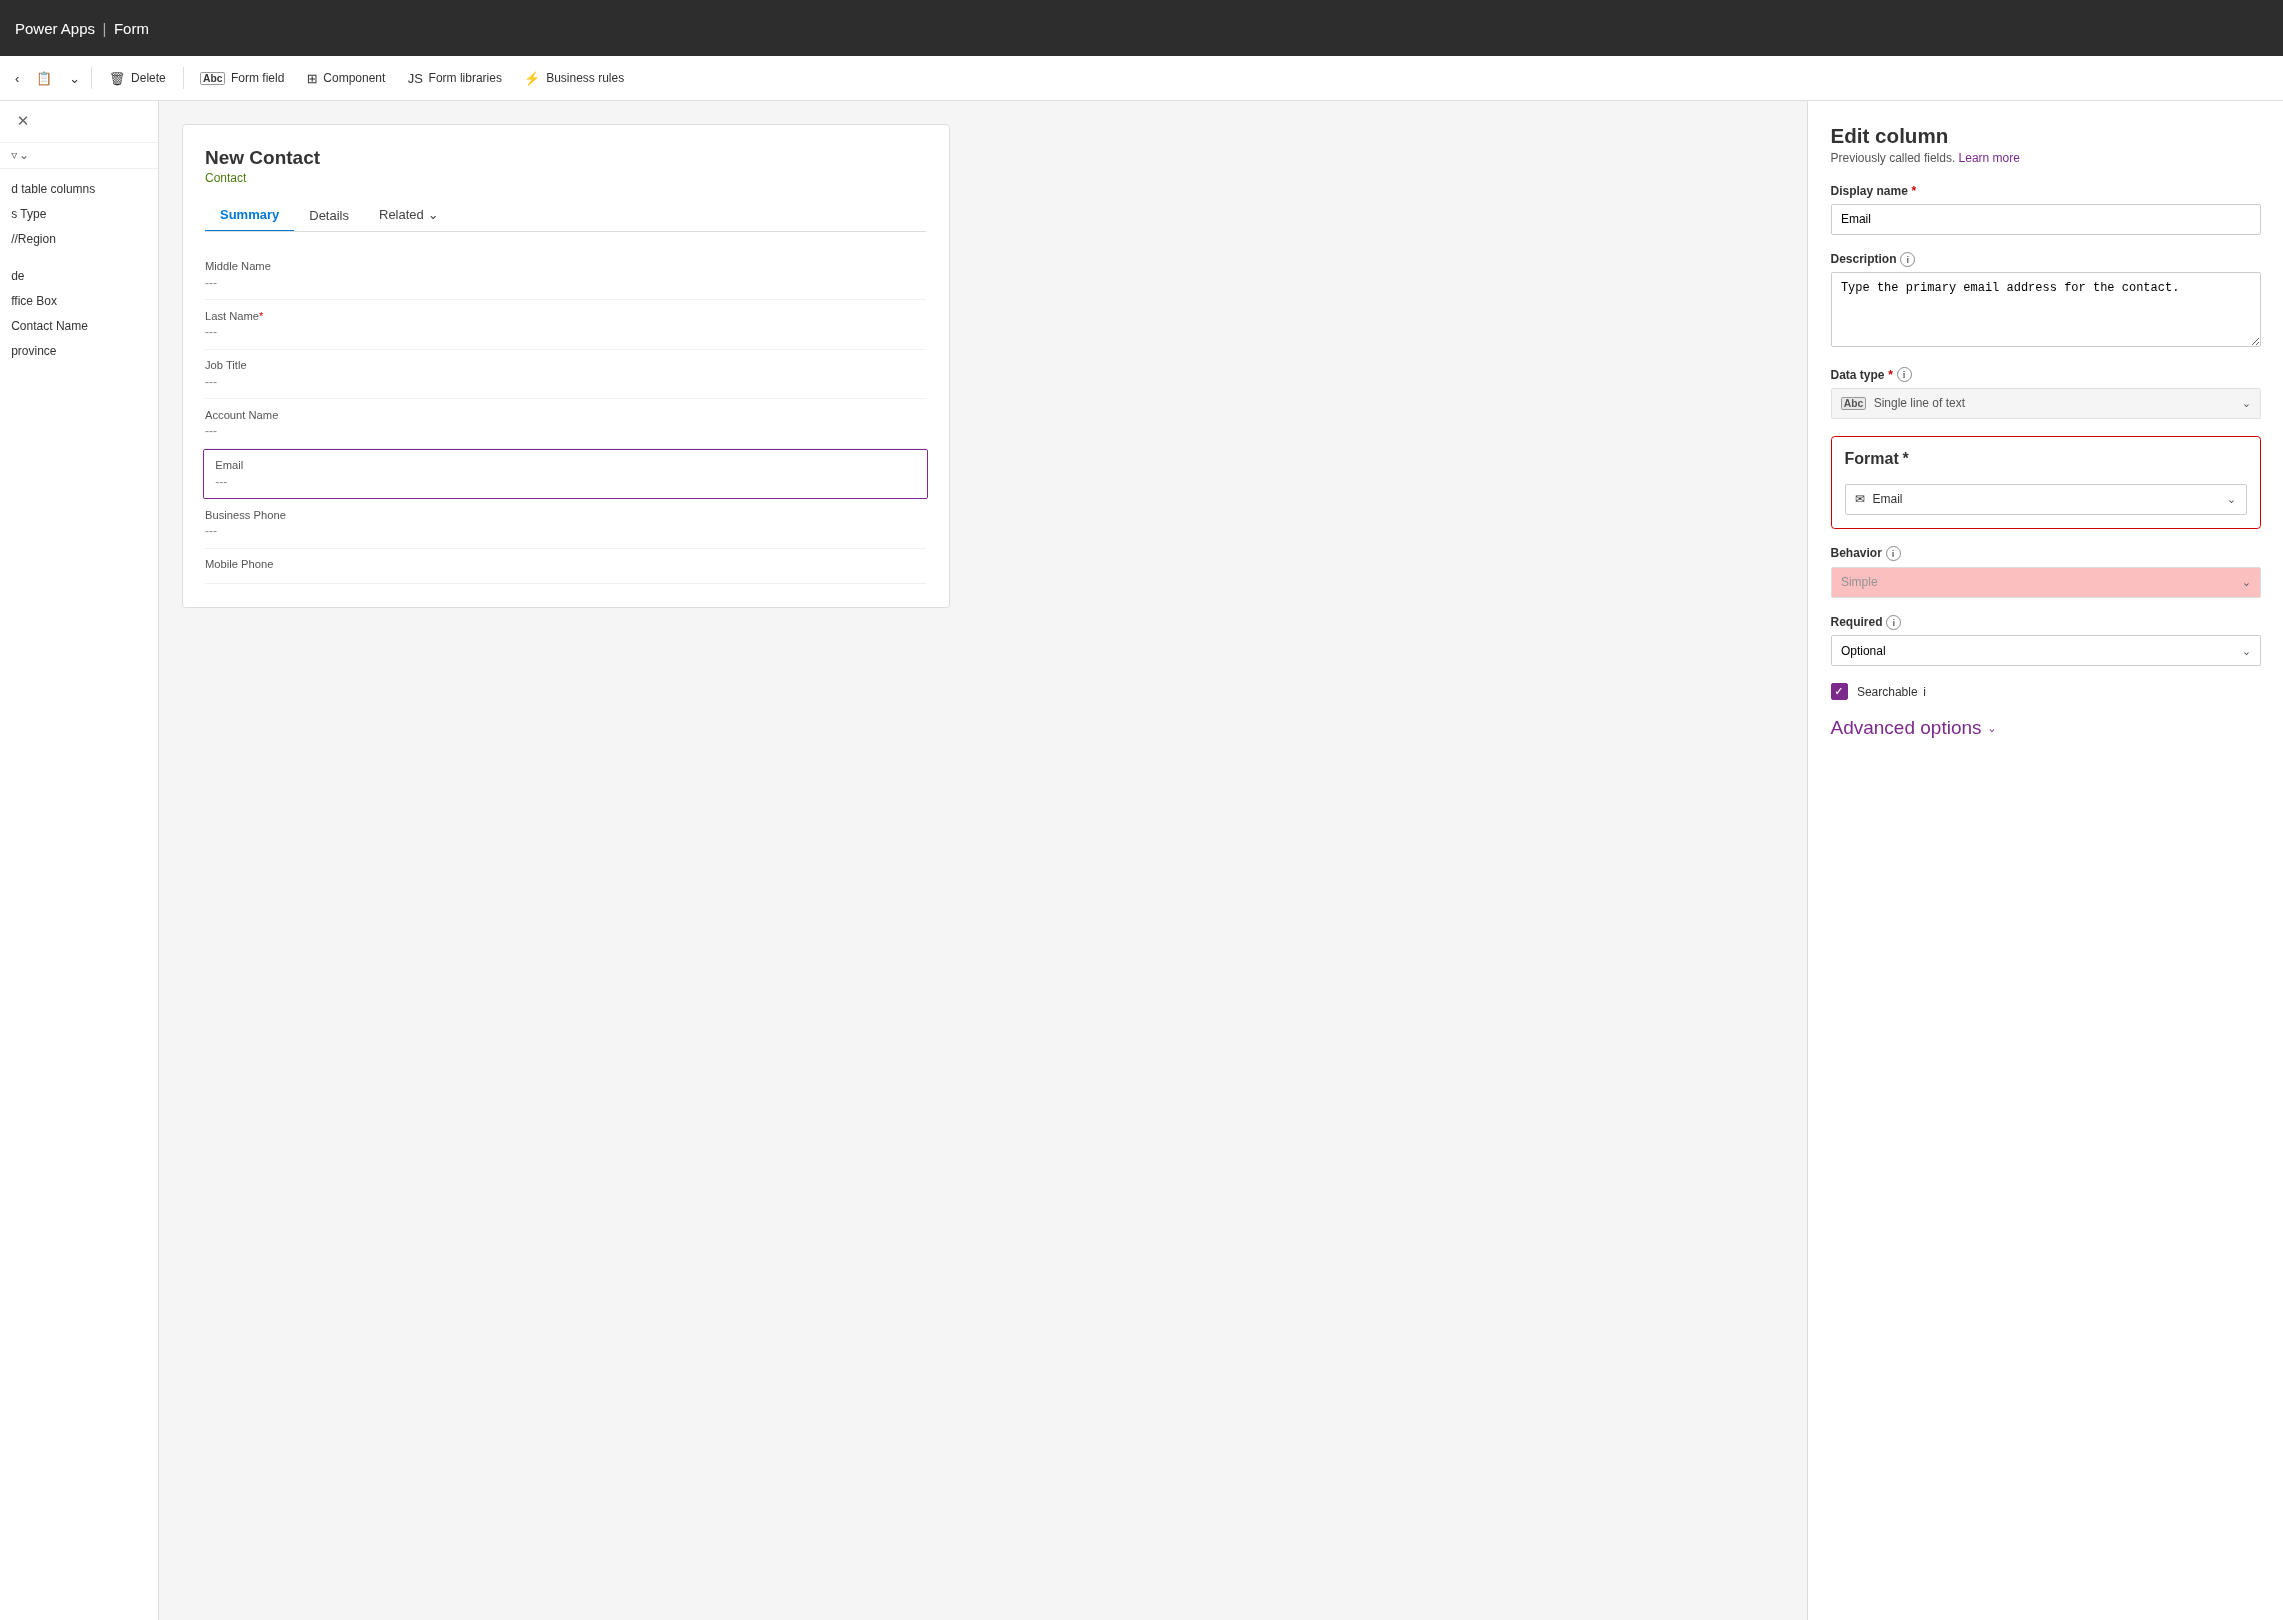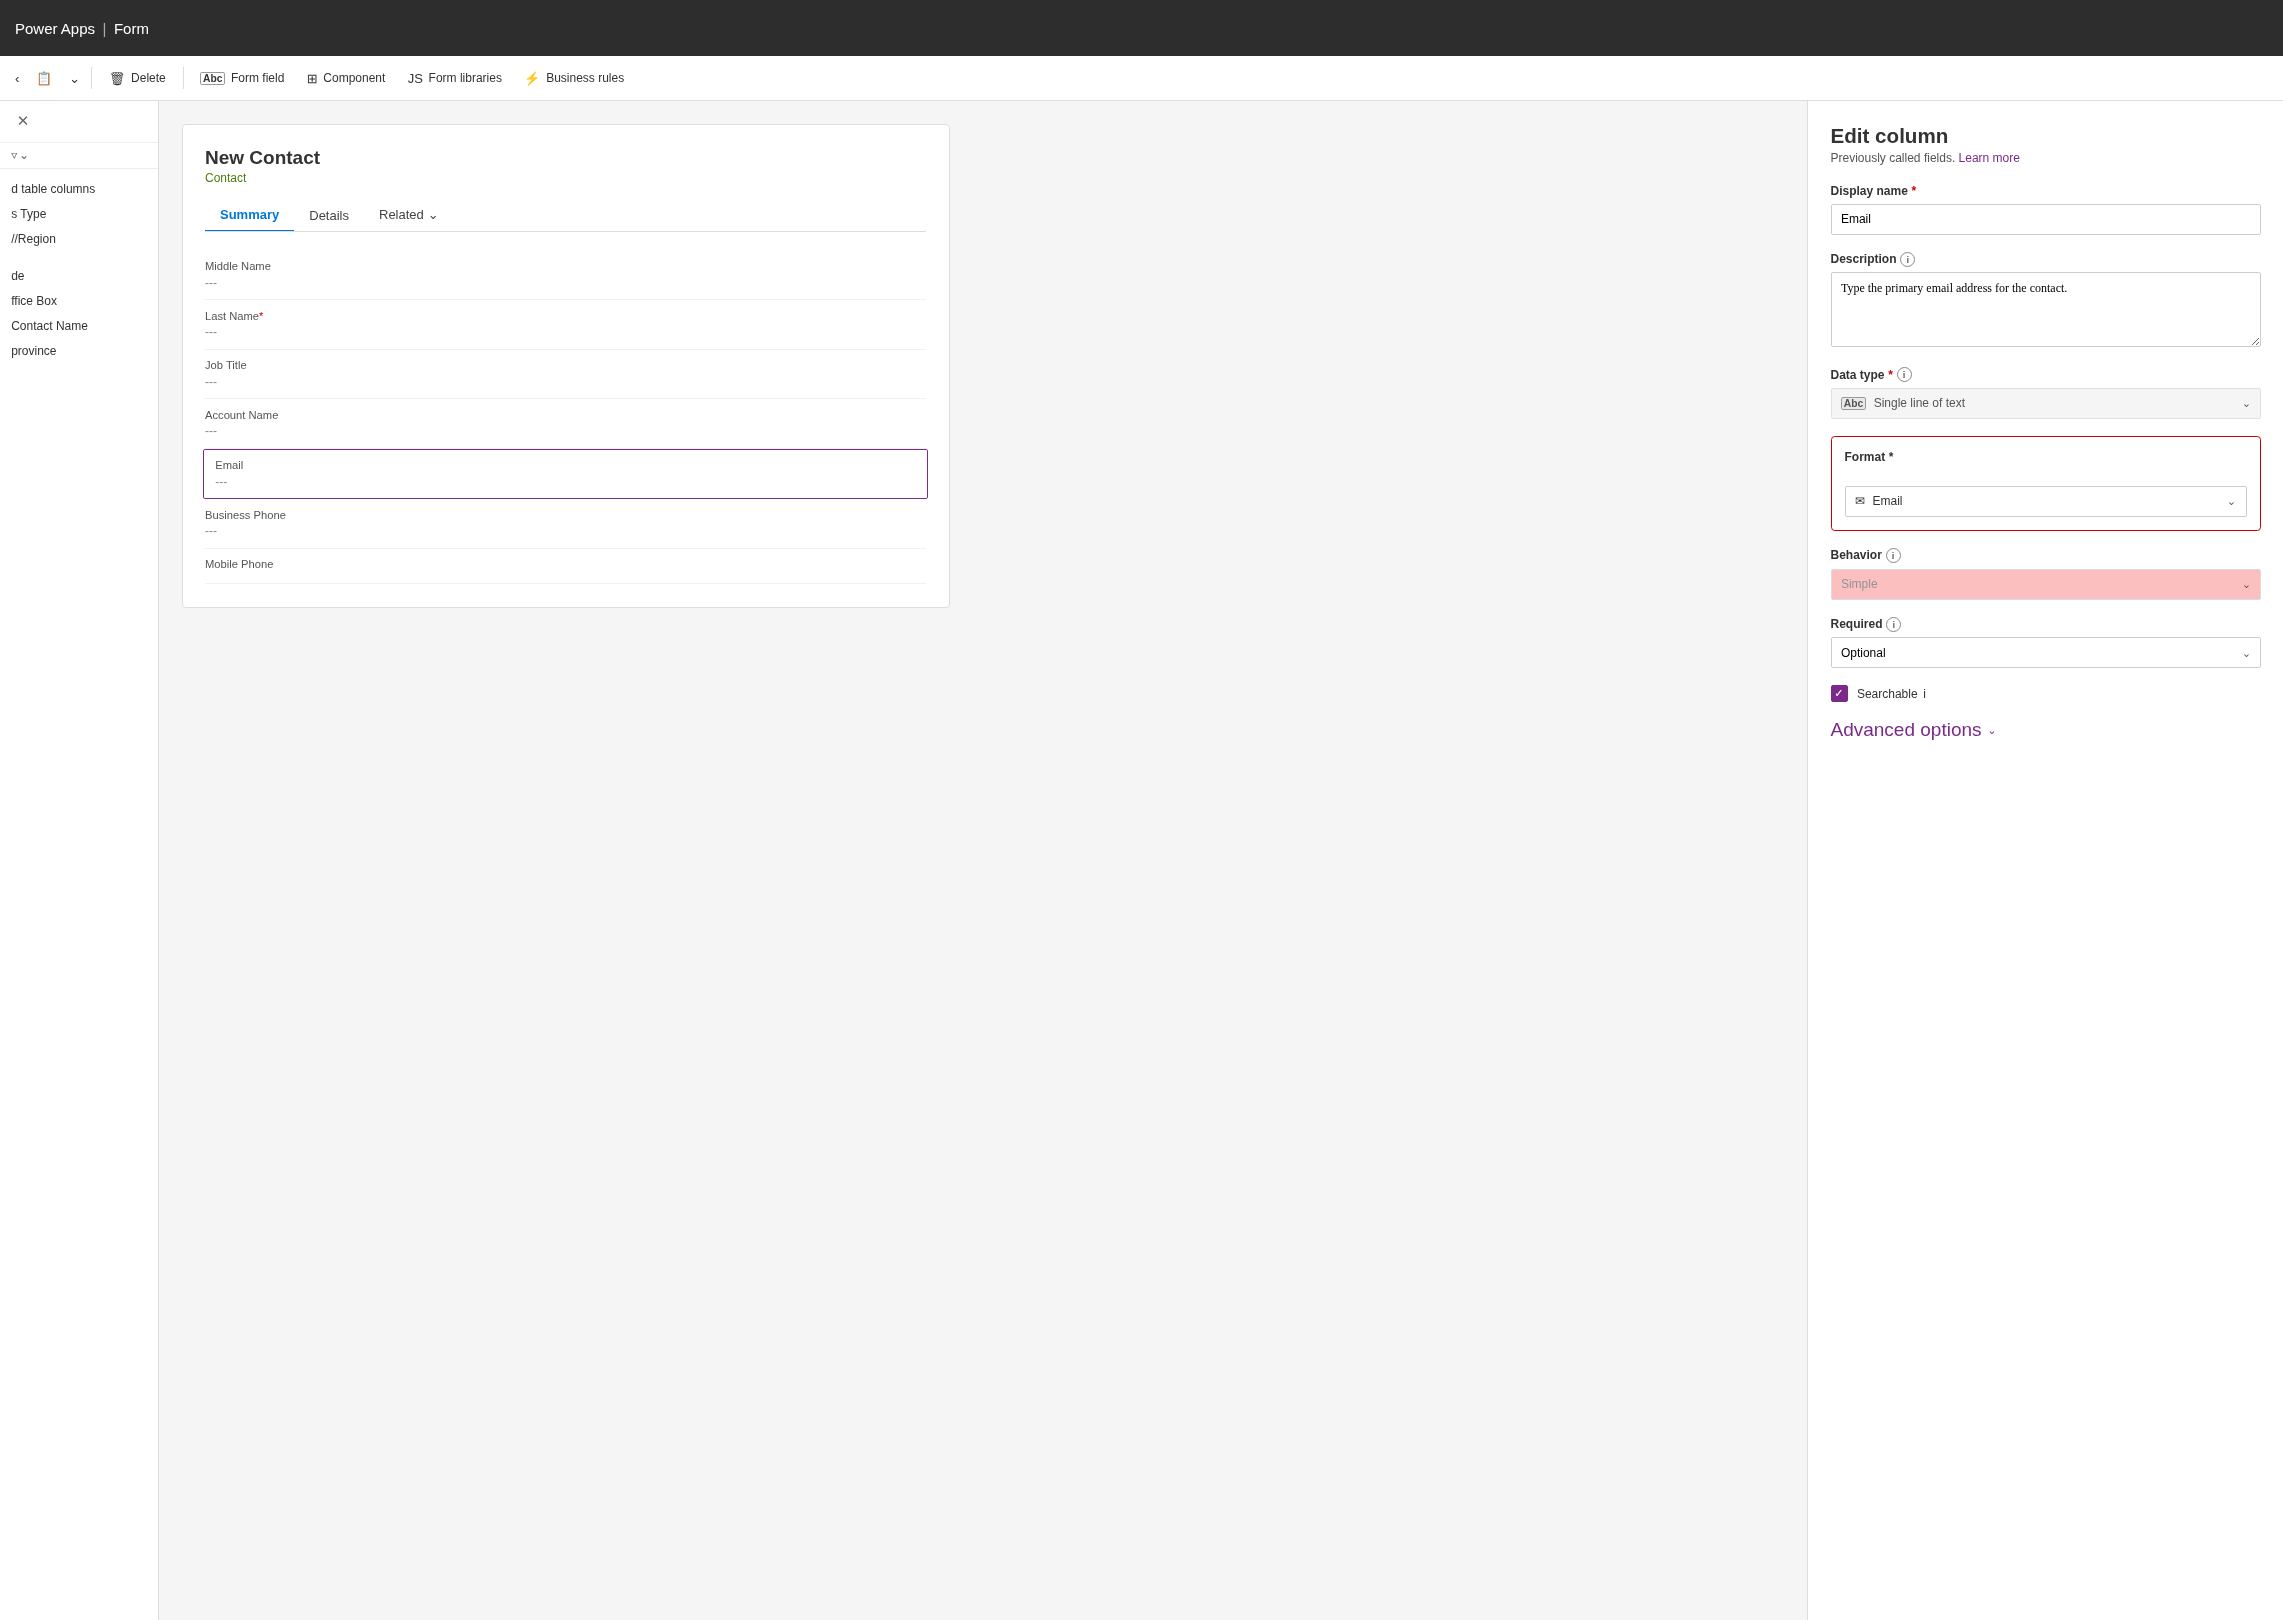--- a/index.html
+++ b/index.html
@@ -226,21 +226,21 @@
       font-family: inherit;
       outline: none;
     }
 
     .textarea-input {
       width: 100%;
       padding: 7.5px 9.4px;
       border: 0.9px solid #ccc;
       border-radius: 1.9px;
       font-size: 12px;
-      font-family: Liberation Serif, serif;
+      font-family: Liberation Mono, monospace;
       resize: vertical;
       min-height: 75px;
       outline: none;
     }
 
     .select-wrapper {
       position: relative;
     }
     .select-field {
       width: 100%;
@@ -269,23 +269,23 @@
     }
 
     
     .format-group {
       border: 1.9px solid #c00;
       border-radius: 3.7px;
       padding: 13px;
       margin-bottom: 17px;
     }
     .format-label {
-      font-size: 12px;
+      font-size: 16px;
       font-weight: 600;
-      margin-bottom: 22px;
+      margin-bottom: 16px;
       display: flex;
       align-items: center;
       gap: 3.7px;
     }
     .format-select-wrapper {
       position: relative;
     }
     .format-select-display {
       width: 100%;
       padding: 7.5px 30px 7.5px 9.4px;

